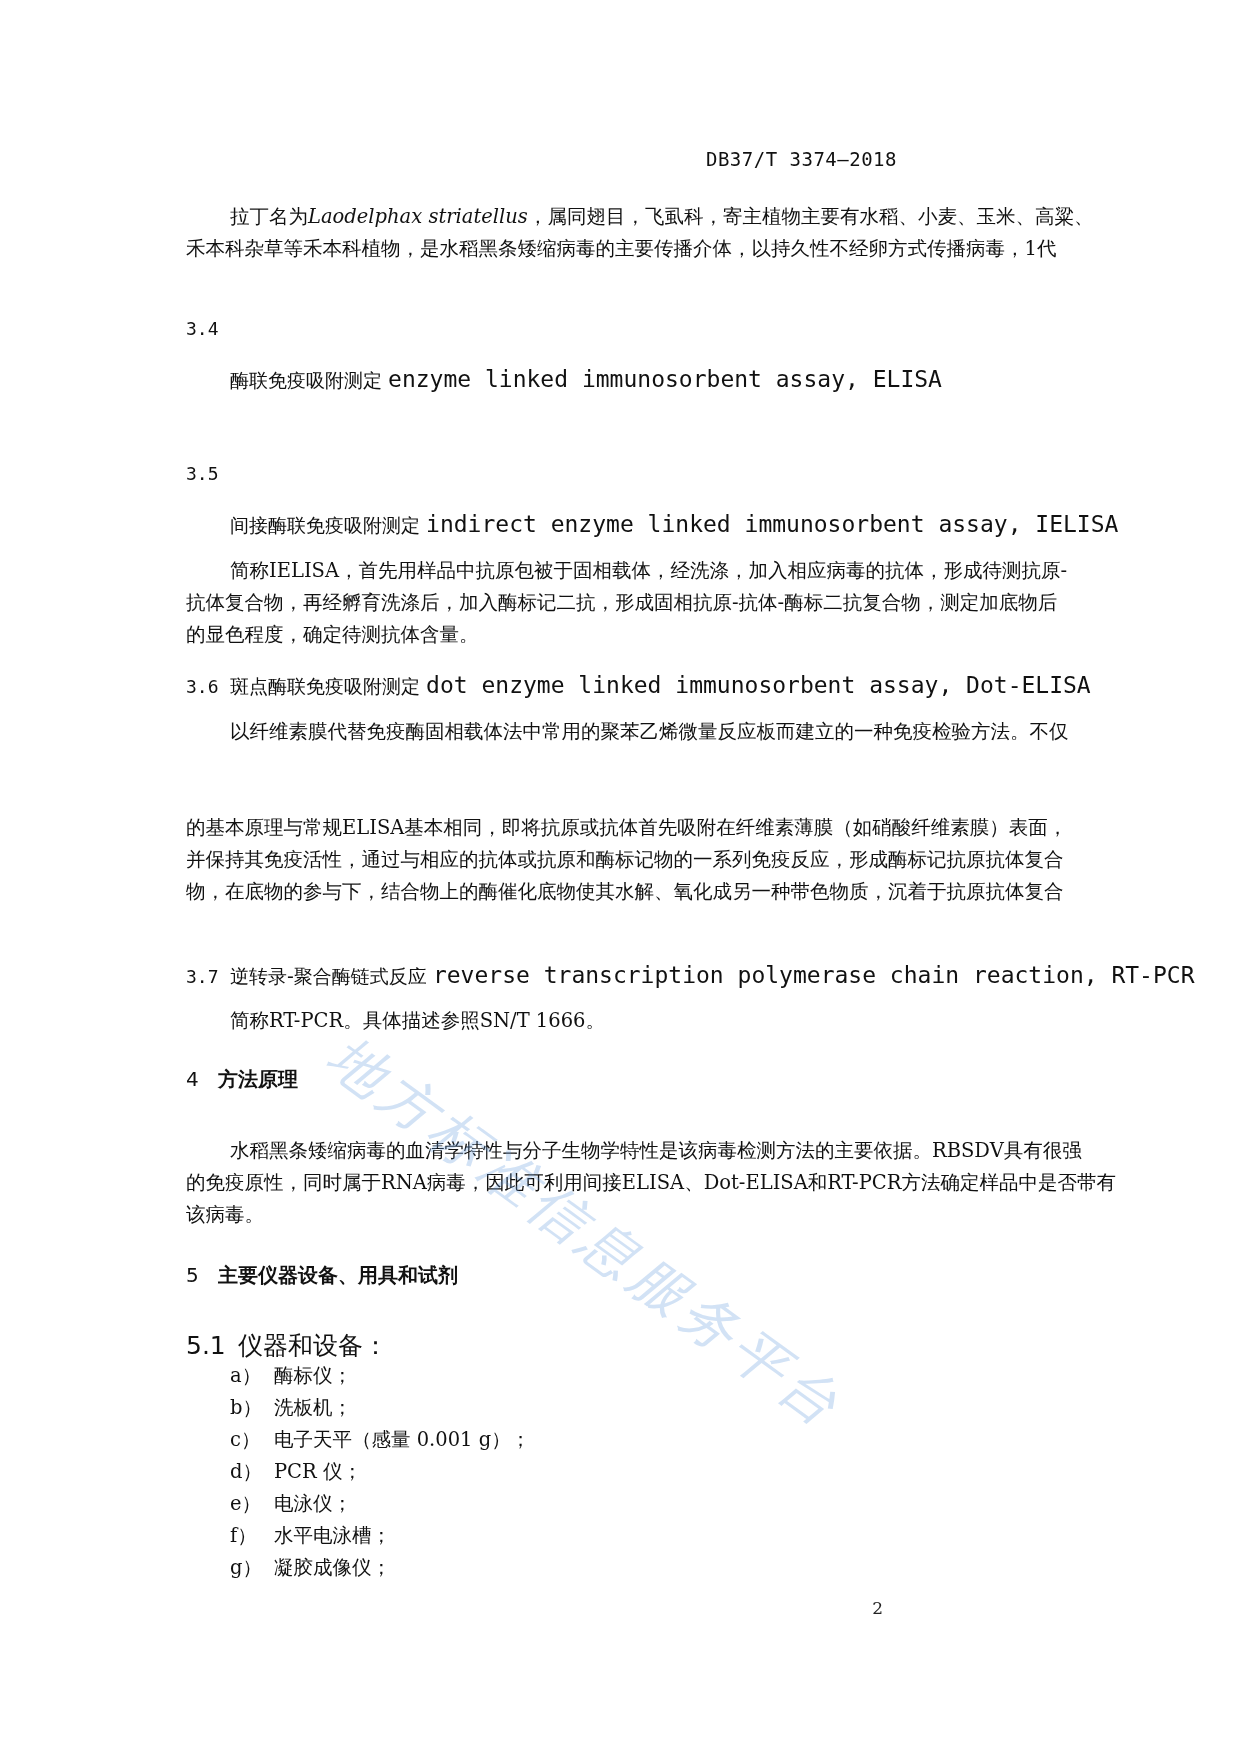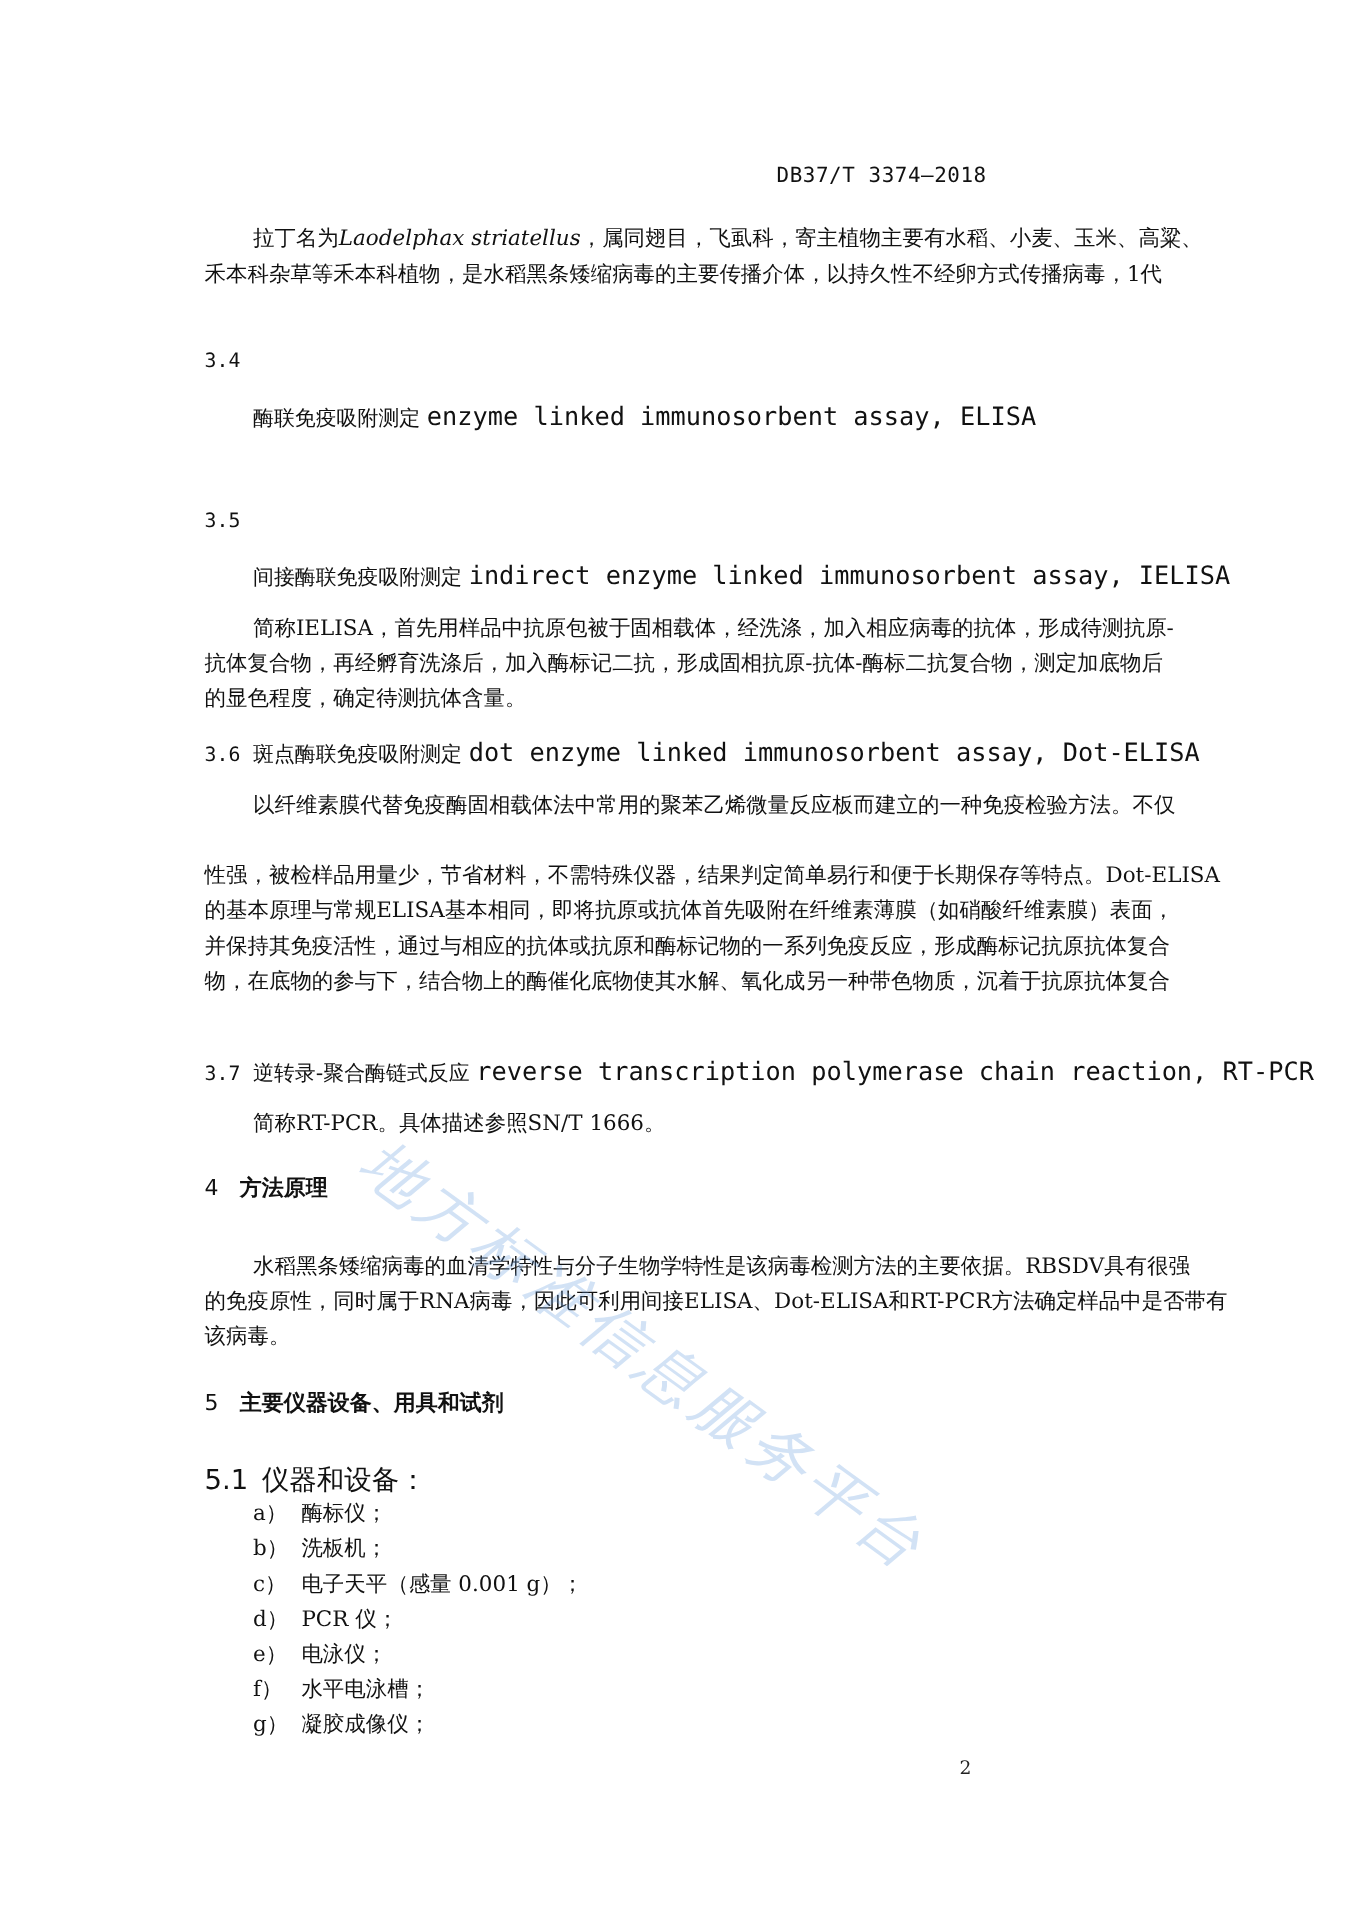--- a/index.html
+++ b/index.html
@@ -86,21 +86,20 @@
   <div class="abs term-title" style="left:191px; top:511px;">
     <span>间接酶联免疫吸附测定</span> <span class="en">indirect enzyme linked immunosorbent assay, IELISA</span>
   </div>
   <div class="abs body-text" style="left:147px; top:586px;">抗体复合物，再经孵育洗涤后，加入酶标记二抗，形成固相抗原-抗体-酶标二抗复合物，测定加底物后</div>
   <div class="abs body-text" style="left:147px; top:618px;">的显色程度，确定待测抗体含量。</div>
 
   <div class="abs term-title" style="left:147px; top:672px;">
     <span class="term-num" style="display:inline-block; width:44px;">3.6</span><span>斑点酶联免疫吸附测定</span> <span class="en">dot enzyme linked immunosorbent assay, Dot-ELISA</span>
   </div>
   <div class="abs body-text" style="left:191px; top:715px;">以纤维素膜代替免疫酶固相载体法中常用的聚苯乙烯微量反应板而建立的一种免疫检验方法。不仅</div>
-  <div class="abs body-text" style="left:147px; top:779px;">性强，被检样品用量少，节省材料，不需特殊仪器，结果判定简单易行和便于长期保存等特点。Dot-ELISA</div>
   <div class="abs body-text" style="left:147px; top:811px;">的基本原理与常规ELISA基本相同，即将抗原或抗体首先吸附在纤维素薄膜（如硝酸纤维素膜）表面，</div>
   <div class="abs body-text" style="left:147px; top:843px;">并保持其免疫活性，通过与相应的抗体或抗原和酶标记物的一系列免疫反应，形成酶标记抗原抗体复合</div>
   <div class="abs body-text" style="left:147px; top:875px;">物，在底物的参与下，结合物上的酶催化底物使其水解、氧化成另一种带色物质，沉着于抗原抗体复合</div>
 
   <div class="abs term-title" style="left:147px; top:962px;">
     <span class="term-num" style="display:inline-block; width:44px;">3.7</span><span>逆转录-聚合酶链式反应</span> <span class="en">reverse transcription polymerase chain reaction, RT-PCR</span>
   </div>
   <div class="abs body-text" style="left:191px; top:1004px;">简称RT-PCR。具体描述参照SN/T 1666。</div>
 
   <div class="abs sec-heading" style="left:147px; top:1066px;">

